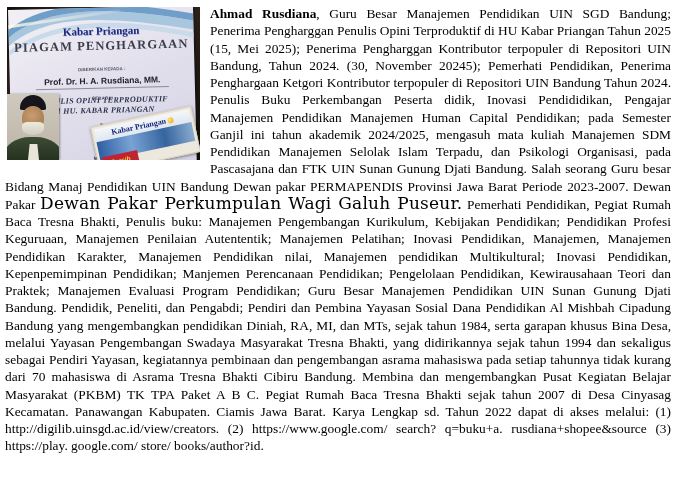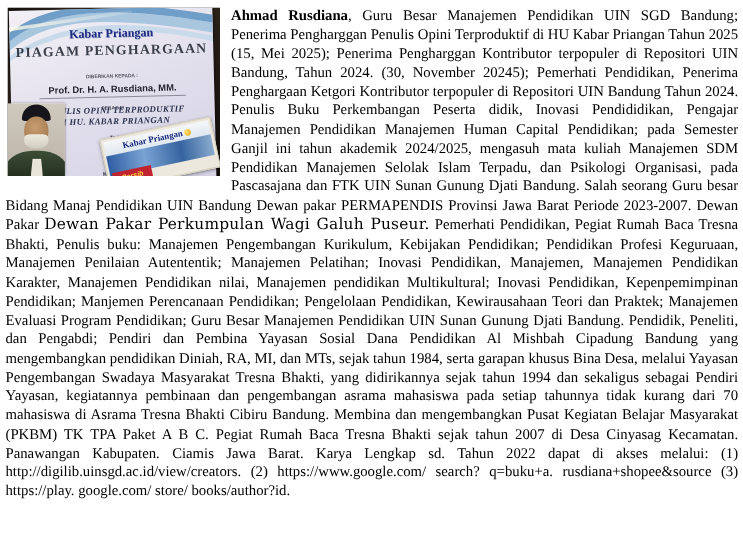--- a/index.html
+++ b/index.html
@@ -11,21 +11,21 @@
     font-family:"Liberation Serif", serif;
     font-size:13.4px;
     line-height:17.25px;
     color:#000;
     text-align:justify;
     overflow:hidden;
     background:#fff;
   }
   .bio{margin:0;}
   .bio b{font-weight:700;}
-  .alt-font{font-family:"DejaVu Serif", serif; font-size:14px; letter-spacing:.2px;}
+  .alt-font{font-family:"DejaVu Serif", serif; font-size:17px; letter-spacing:.2px;}
 
   
   .award-photo{
     float:left;
     width:193px;height:153px;
     margin:2px 10px 3px 2px;
     position:relative;
     overflow:hidden;
     background:linear-gradient(118deg,#15100d 0%,#46372a 42%,#241c15 78%,#120e0b 100%);
   }

